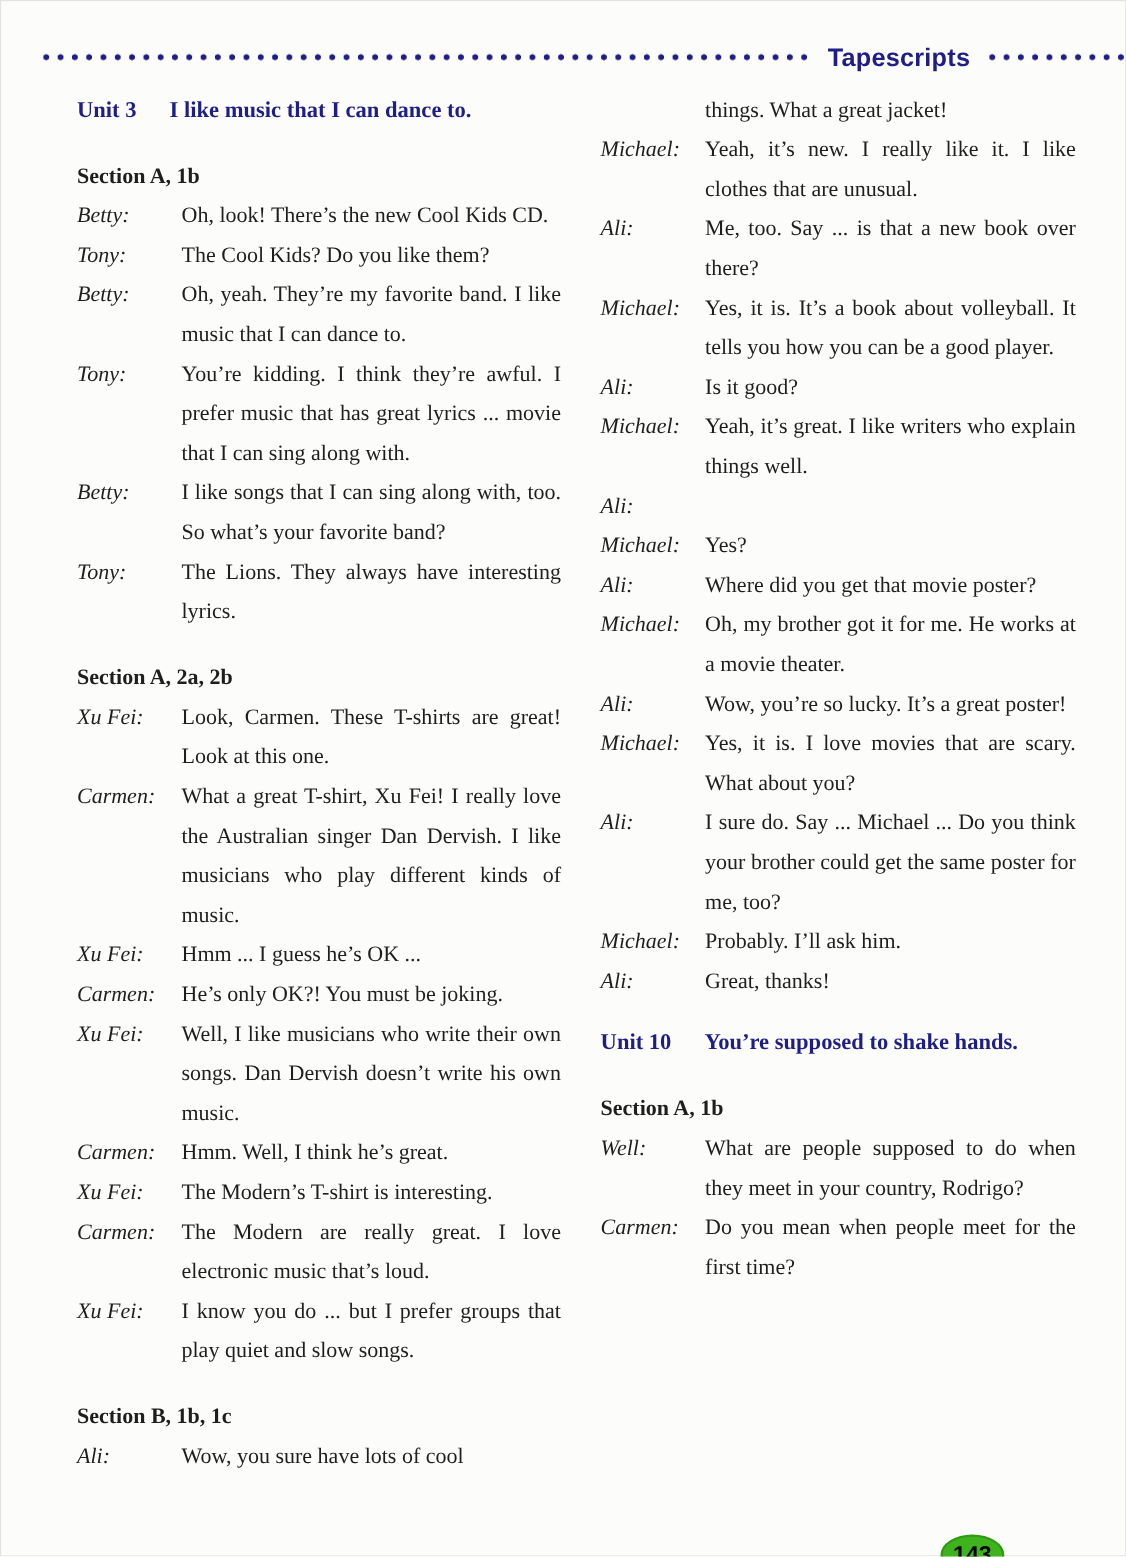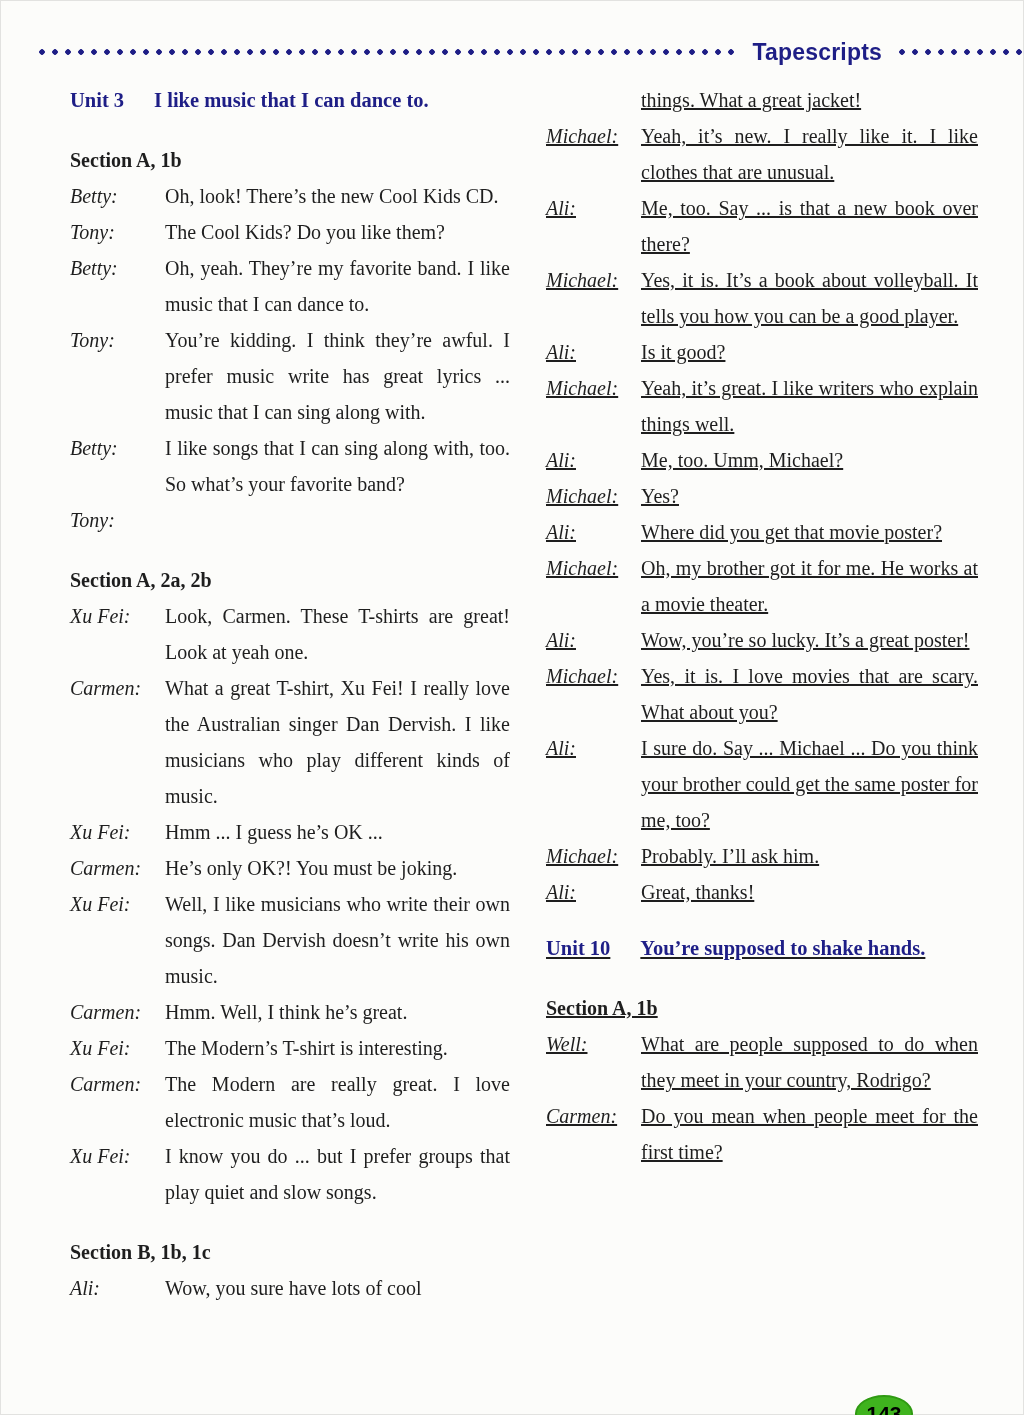--- a/index.html
+++ b/index.html
@@ -42,21 +42,21 @@
   .columns {
     display: flex;
     padding: 0 46px 0 70px;
     gap: 36px;
   }
   .col {
     font-size: 20px;
     line-height: 36px;
   }
   .col-left  { width: 440px; }
-  .col-right { width: 432px; text-decoration: underline; }
+  .col-right { width: 432px; }
   .unit-heading {
     color: var(--accent);
     font-weight: bold;
     font-size: 20.5px;
   }
   .col .unit-heading:not(:first-child) { margin-top: 20px; }
   .unit-heading .unit-label { margin-right: 30px; }
   .section-heading { font-weight: bold; margin-top: 24px; }
   .entry {
     display: grid;
@@ -104,33 +104,34 @@
       <div class="entry">
         <span class="speaker">Tony:</span>
         <span class="text">The Cool Kids? Do you like them?</span>
       </div>
       <div class="entry">
         <span class="speaker">Betty:</span>
         <span class="text">Oh, yeah. They’re my favorite band. I like music that I can dance to.</span>
       </div>
       <div class="entry">
         <span class="speaker">Tony:</span>
-        <span class="text">You’re kidding. I think they’re awful. I prefer music write has great lyrics ... music that I can sing along with.</span>
+        <span class="text">You’re kidding. I think they’re awful. I prefer music that has great lyrics ... movie that I can sing along with.</span>
       </div>
       <div class="entry">
         <span class="speaker">Betty:</span>
         <span class="text">I like songs that I can sing along with, too. So what’s your favorite band?</span>
       </div>
       <div class="entry">
         <span class="speaker">Tony:</span>
+        <span class="text">The Lions. They always have interesting lyrics.</span>
       </div>
       <div class="section-heading">Section A, 2a, 2b</div>
       <div class="entry">
         <span class="speaker">Xu Fei:</span>
-        <span class="text">Look, Carmen. These T-shirts are great! Look at yeah one.</span>
+        <span class="text">Look, Carmen. These T-shirts are great! Look at this one.</span>
       </div>
       <div class="entry">
         <span class="speaker">Carmen:</span>
         <span class="text">What a great T-shirt, Xu Fei! I really love the Australian singer Dan Dervish. I like musicians who play different kinds of music.</span>
       </div>
       <div class="entry">
         <span class="speaker">Xu Fei:</span>
         <span class="text">Hmm ... I guess he’s OK ...</span>
       </div>
       <div class="entry">
@@ -183,21 +184,20 @@
       <div class="entry">
         <span class="speaker">Ali:</span>
         <span class="text">Is it good?</span>
       </div>
       <div class="entry">
         <span class="speaker">Michael:</span>
         <span class="text">Yeah, it’s great. I like writers who explain things well.</span>
       </div>
       <div class="entry">
         <span class="speaker">Ali:</span>
-        <span class="text">Me, too. Umm, Michael?</span>
       </div>
       <div class="entry">
         <span class="speaker">Michael:</span>
         <span class="text">Yes?</span>
       </div>
       <div class="entry">
         <span class="speaker">Ali:</span>
         <span class="text">Where did you get that movie poster?</span>
       </div>
       <div class="entry">

